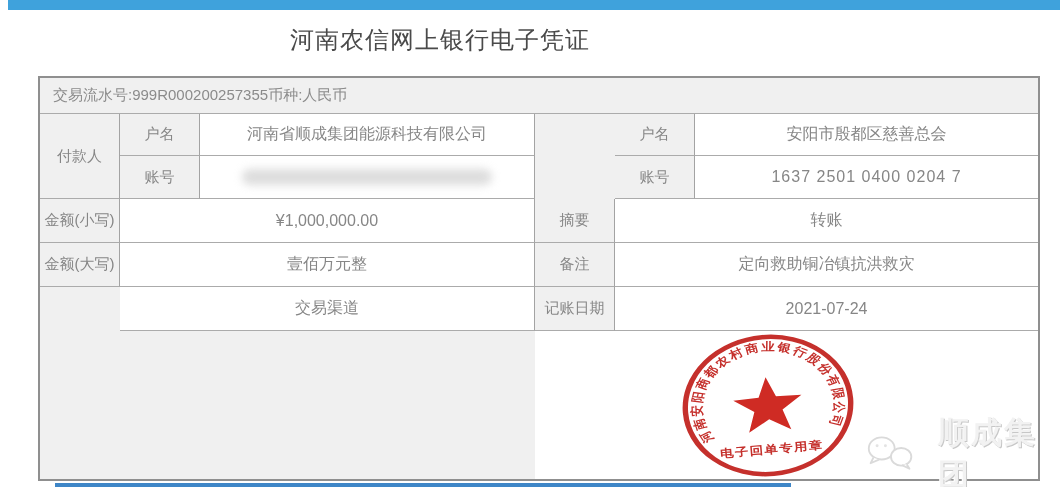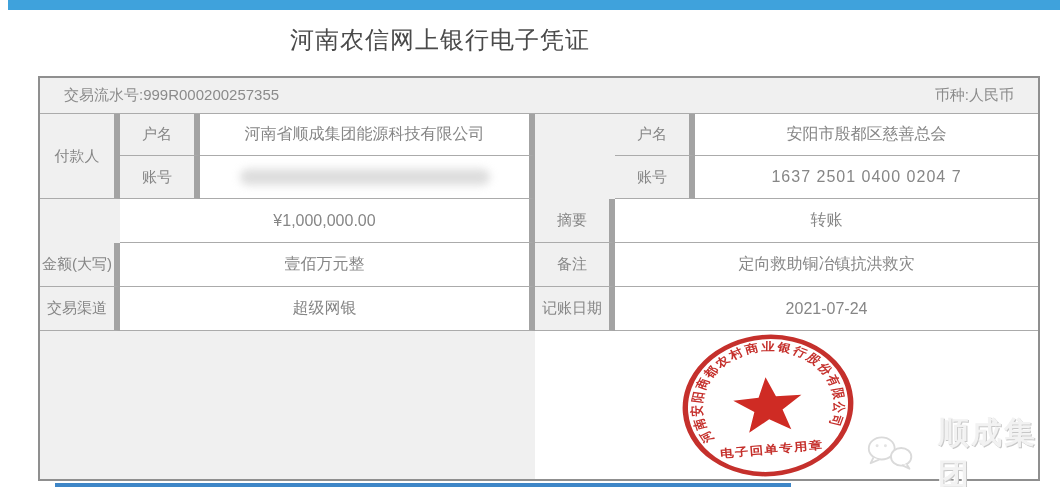--- a/index.html
+++ b/index.html
@@ -14,29 +14,29 @@
     text-align:center;font-size:24px;font-weight:500;color:#4a4a4a;letter-spacing:1px;
   }
   .receipt{
     position:absolute;left:38px;top:76px;width:998px;height:401px;
     border:2px solid #8f8f8f;background:#f0f0f0;
     display:grid;
     grid-template-columns:80px 80px 335px 80px 80px 1fr;
     grid-template-rows:36px 42px 43px 44px 44px 44px 1fr;
   }
   .cell{
-    border-right:6px solid #a3a3a3;border-bottom:1px solid #ababab;
+    border-right:1px solid #a3a3a3;border-bottom:1px solid #ababab;
     display:flex;align-items:center;justify-content:center;
     font-size:16px;color:#868686;background:#f0f0f0;text-align:center;
   }
   .cell.white{background:#ffffff;}
   .cell.label{font-size:15px;}
   .no-r{border-right:none;}
   .no-b{border-bottom:none;}
-  .hdr{grid-area:1/1/2/7;justify-content:space-between;padding:0 24px;font-size:15px;color:#8b8b8b;}
+  .hdr{grid-area:1/1/2/7;justify-content:flex-start;padding:0 13px;font-size:15px;color:#8b8b8b;}
   .c-payer{grid-area:2/1/4/2;}
   .c-payer-name-l{grid-area:2/2/3/3;}
   .c-payer-name-v{grid-area:2/3/3/4;}
   .c-payee{grid-area:2/4/4/5;}
   .c-payee-name-l{grid-area:2/5/3/6;}
   .c-payee-name-v{grid-area:2/6/3/7;}
   .c-payer-acct-l{grid-area:3/2/4/3;}
   .c-payer-acct-v{grid-area:3/3/4/4;}
   .c-payee-acct-l{grid-area:3/5/4/6;}
   .c-payee-acct-v{grid-area:3/6/4/7;letter-spacing:1px;}
@@ -91,31 +91,31 @@
   <div class="cell label c-payer-acct-l">账号</div>
   <div class="cell white c-payer-acct-v">
     <div class="redact"></div>
   </div>
 
   <div class="cell label c-payee-name-l">户名</div>
   <div class="cell white no-r c-payee-name-v">安阳市殷都区慈善总会</div>
   <div class="cell label c-payee-acct-l">账号</div>
   <div class="cell white no-r c-payee-acct-v">1637 2501 0400 0204 7</div>
 
+  <div class="cell label c-amtl-l">金额(小写)</div>
   <div class="cell white c-amtl-v">¥1,000,000.00</div>
   <div class="cell label c-sum-l">摘要</div>
   <div class="cell white no-r c-sum-v">转账</div>
 
   <div class="cell label c-amtu-l">金额(大写)</div>
   <div class="cell label c-rem-l">备注</div>
   <div class="cell white c-amtu-v">壹佰万元整</div>
   <div class="cell white no-r c-rem-v">定向救助铜冶镇抗洪救灾</div>
 
-  <div class="cell label c-chan-l">交易渠道</div>
-  <div class="cell white c-chan-v">超级网银</div>
+  <div class="cell white c-chan-v">交易渠道</div>
   <div class="cell label c-date-l">记账日期</div>
   <div class="cell white no-r c-date-v">2021-07-24</div>
 
 
   <div class="cell white no-b no-r c-seal">
     <svg class="seal-svg" viewBox="0 0 200 200" preserveAspectRatio="none">
       <circle cx="100" cy="100" r="92" fill="none" stroke="#c5302c" stroke-width="6"></circle>
       <path id="seal-arc" d="M 37 139 A 74 74 0 1 1 163 139" fill="none"></path>
       <text font-size="15" font-weight="bold" fill="#c5302c" letter-spacing="2.2">
         <textPath href="#seal-arc">河南安阳商都农村商业银行股份有限公司</textPath>

